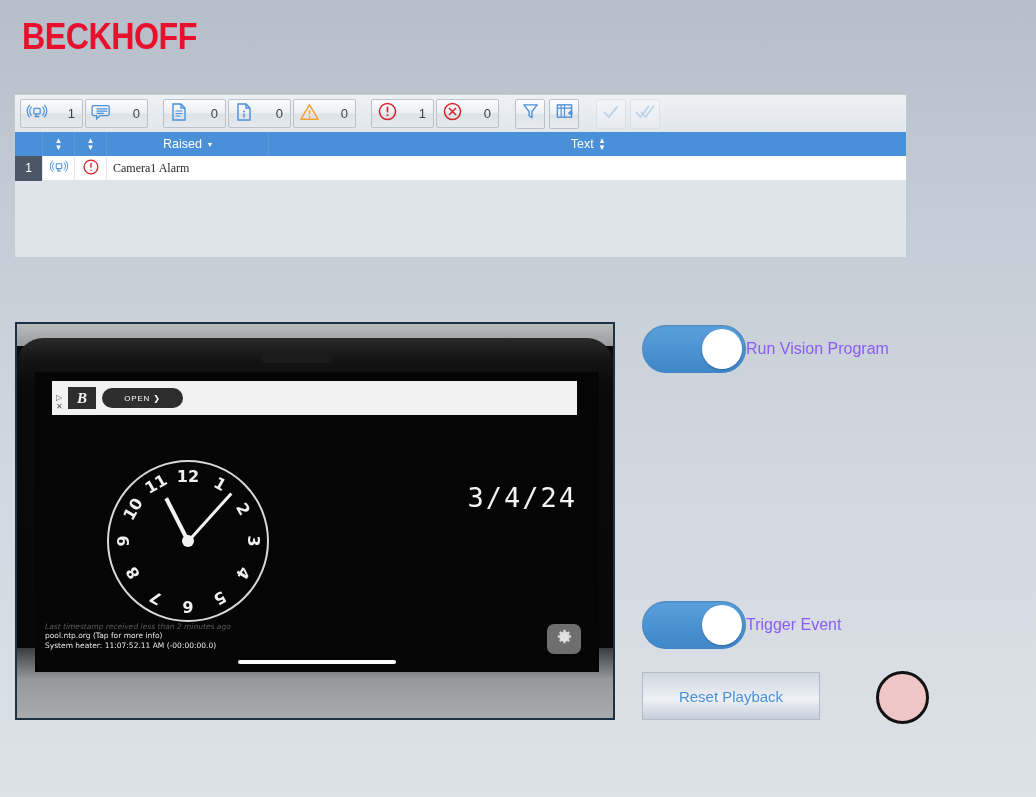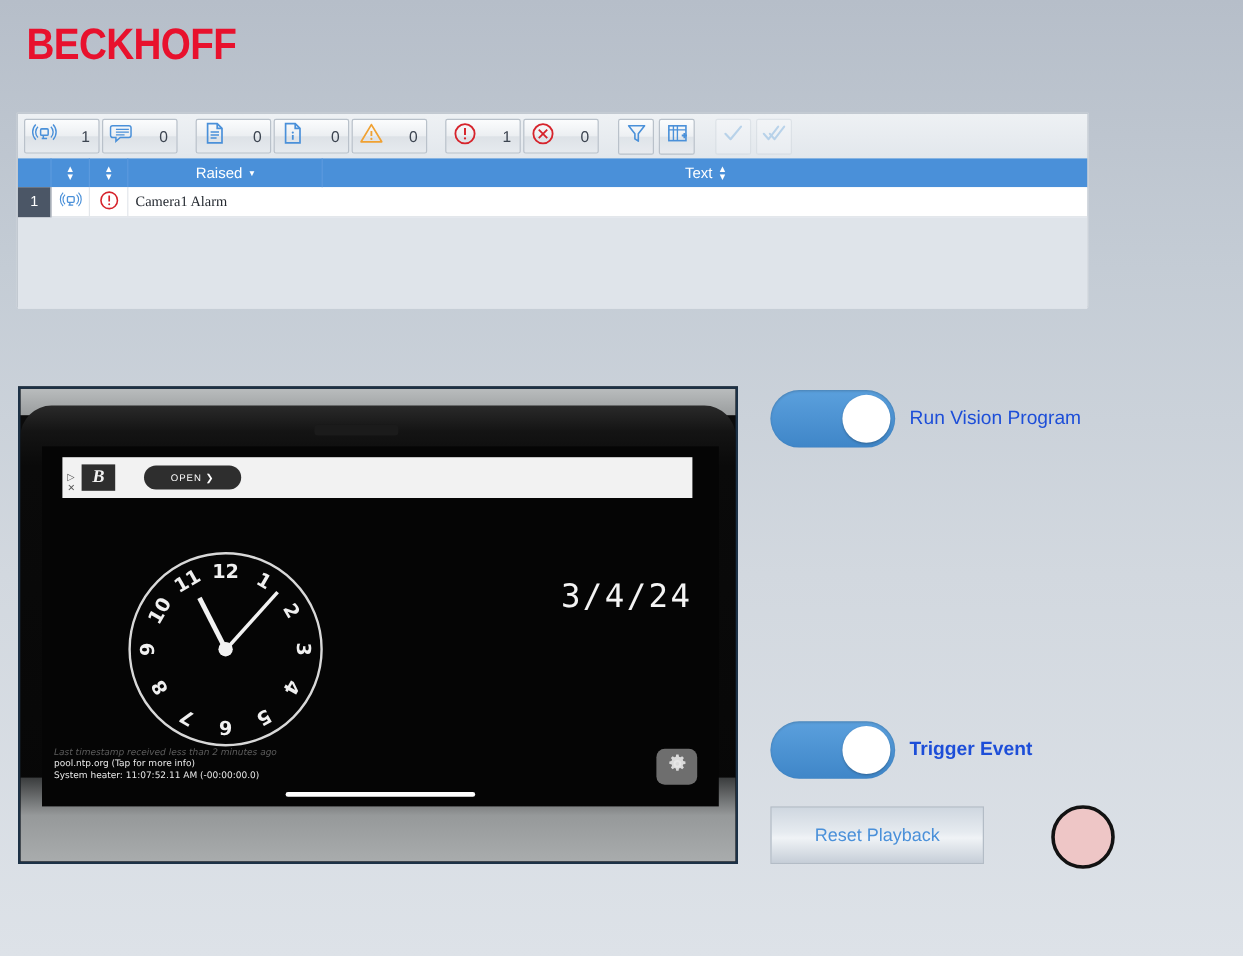--- a/index.html
+++ b/index.html
@@ -146,21 +146,21 @@
     font-weight: 700; font-style: italic; font-size: 15px;
     display: flex; align-items: center; justify-content: center;
     font-family: "Liberation Serif", serif;
   }
   #ad-text {
     margin-left: 9px; font-size: 10.5px; color: #1b1b1b;
     line-height: 12px; width: 340px;
     font-family: "DejaVu Sans", sans-serif;
   }
   #ad-open {
-    margin-left: 24px; width: 81px; height: 20px;
+    margin-left: 6px; width: 81px; height: 20px;
     background: #2e2e2e; color: #fff; border-radius: 10px;
     font-size: 8px; letter-spacing: 0.8px;
     display: flex; align-items: center; justify-content: center;
   }
   #ad-marks {
     position:absolute; left: 4px; top: 12px;
     font-size: 8px; color: #555; line-height: 9px;
   }
   
   #analog-clock {
@@ -219,21 +219,21 @@
     position: relative;
     box-shadow: inset 0 1px 2px rgba(0,0,0,0.18);
   }
   .knob {
     position: absolute; right: 4px; top: 4px;
     width: 40px; height: 40px; border-radius: 50%;
     background: #ffffff;
     box-shadow: 0 1px 2px rgba(0,0,0,0.25);
   }
   .toggle-label {
-    margin-left: 12px; font-size: 16px; color: #1d4ed8;
+    margin-left: 0; font-size: 16px; color: #8b5cf6;
   }
 
   #reset-btn {
     position: absolute; left: 642px; top: 672px;
     width: 178px; height: 48px;
     background: linear-gradient(to bottom, #cfd7e0 0%, #e6ebf0 45%, #f0f3f6 55%, #c6ced8 100%);
     border: 1px solid #b3bcc6;
     display: flex; align-items: center; justify-content: center;
     color: #4a90d9; font-size: 15px;
   }
@@ -486,21 +486,21 @@
   </div>
 </div>
 
 <div class="toggle-row" style="left:642px; top:325px;">
   <div class="toggle">
     <div class="knob"></div>
   </div>
   <div class="toggle-label">Run Vision Program</div>
 </div>
 
-<div class="toggle-row" style="left:642px; top:601px;font-weight:bold;">
+<div class="toggle-row" style="left:642px; top:601px;">
   <div class="toggle">
     <div class="knob"></div>
   </div>
   <div class="toggle-label">Trigger Event</div>
 </div>
 
 <div id="reset-btn">Reset Playback</div>
 <div id="indicator"></div>
 
 </body></html>

